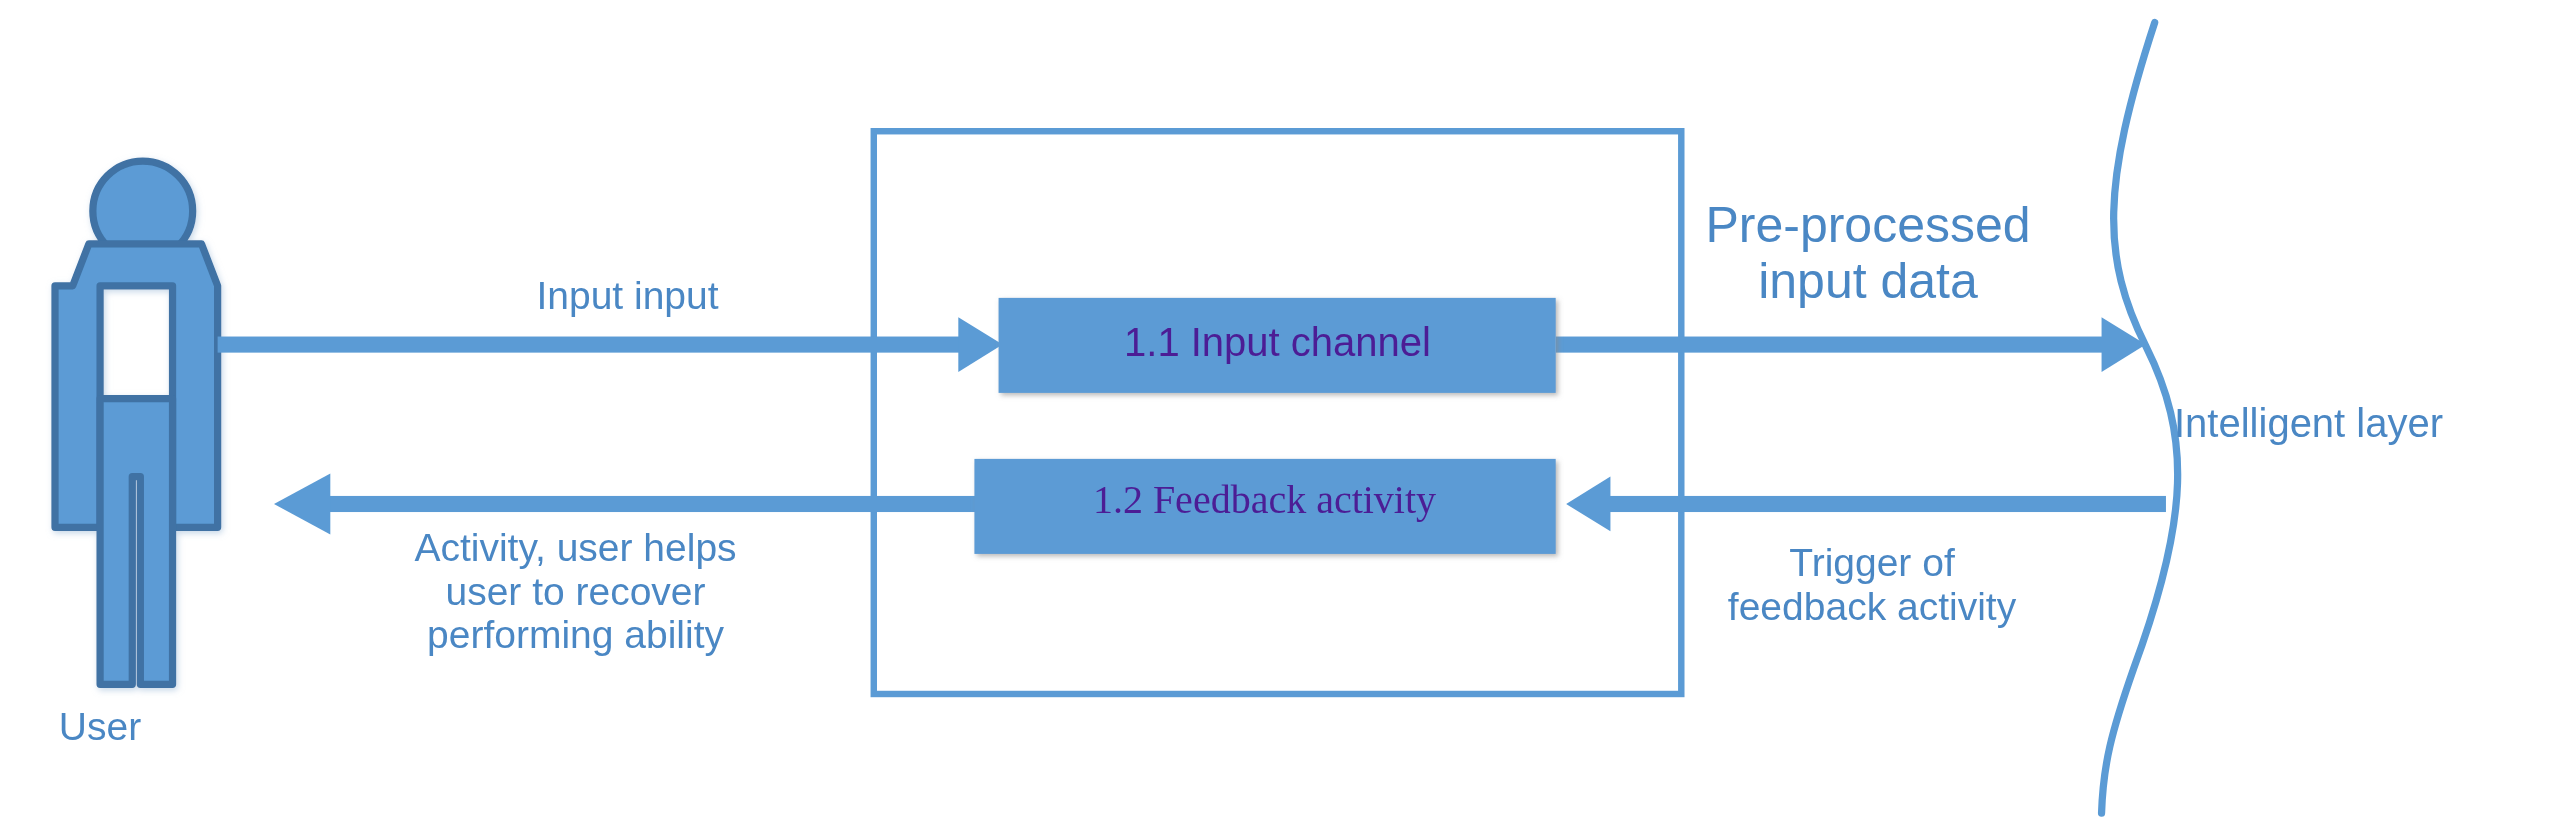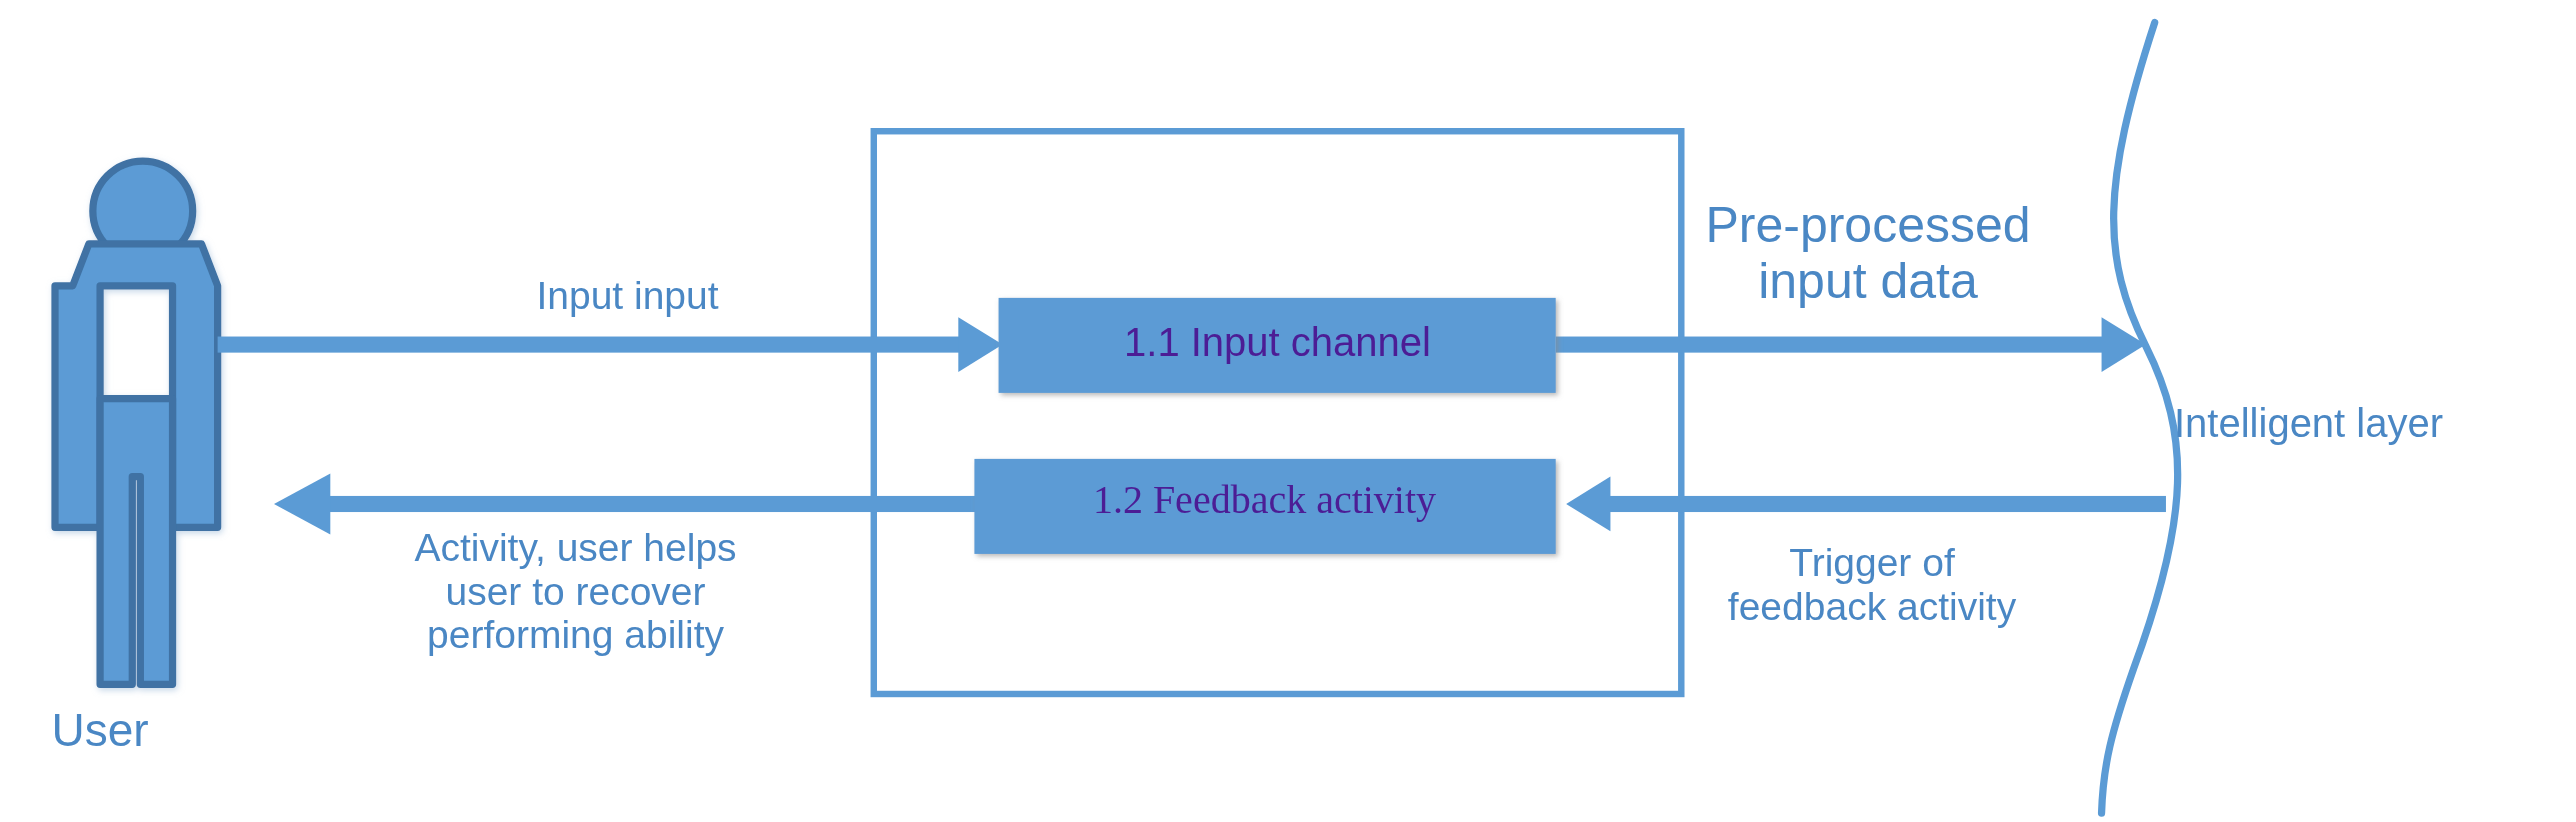--- a/index.html
+++ b/index.html
@@ -31,21 +31,21 @@
     white-space: pre;
     text-align: center;
   }
   .lbl-white {
     color: #4c1d95;
   }
   #user-label {
     left: 0px;
     top: 705px;
     width: 200px;
-    font-size: 46px;
+    font-size: 39px;
     text-align: center;
   }
   #interaction-layer-title {
     left: 874px;
     top: 143px;
     width: 808px;
     font-size: 40px;
   }
   #input-channel-label {
     left: 999px;

